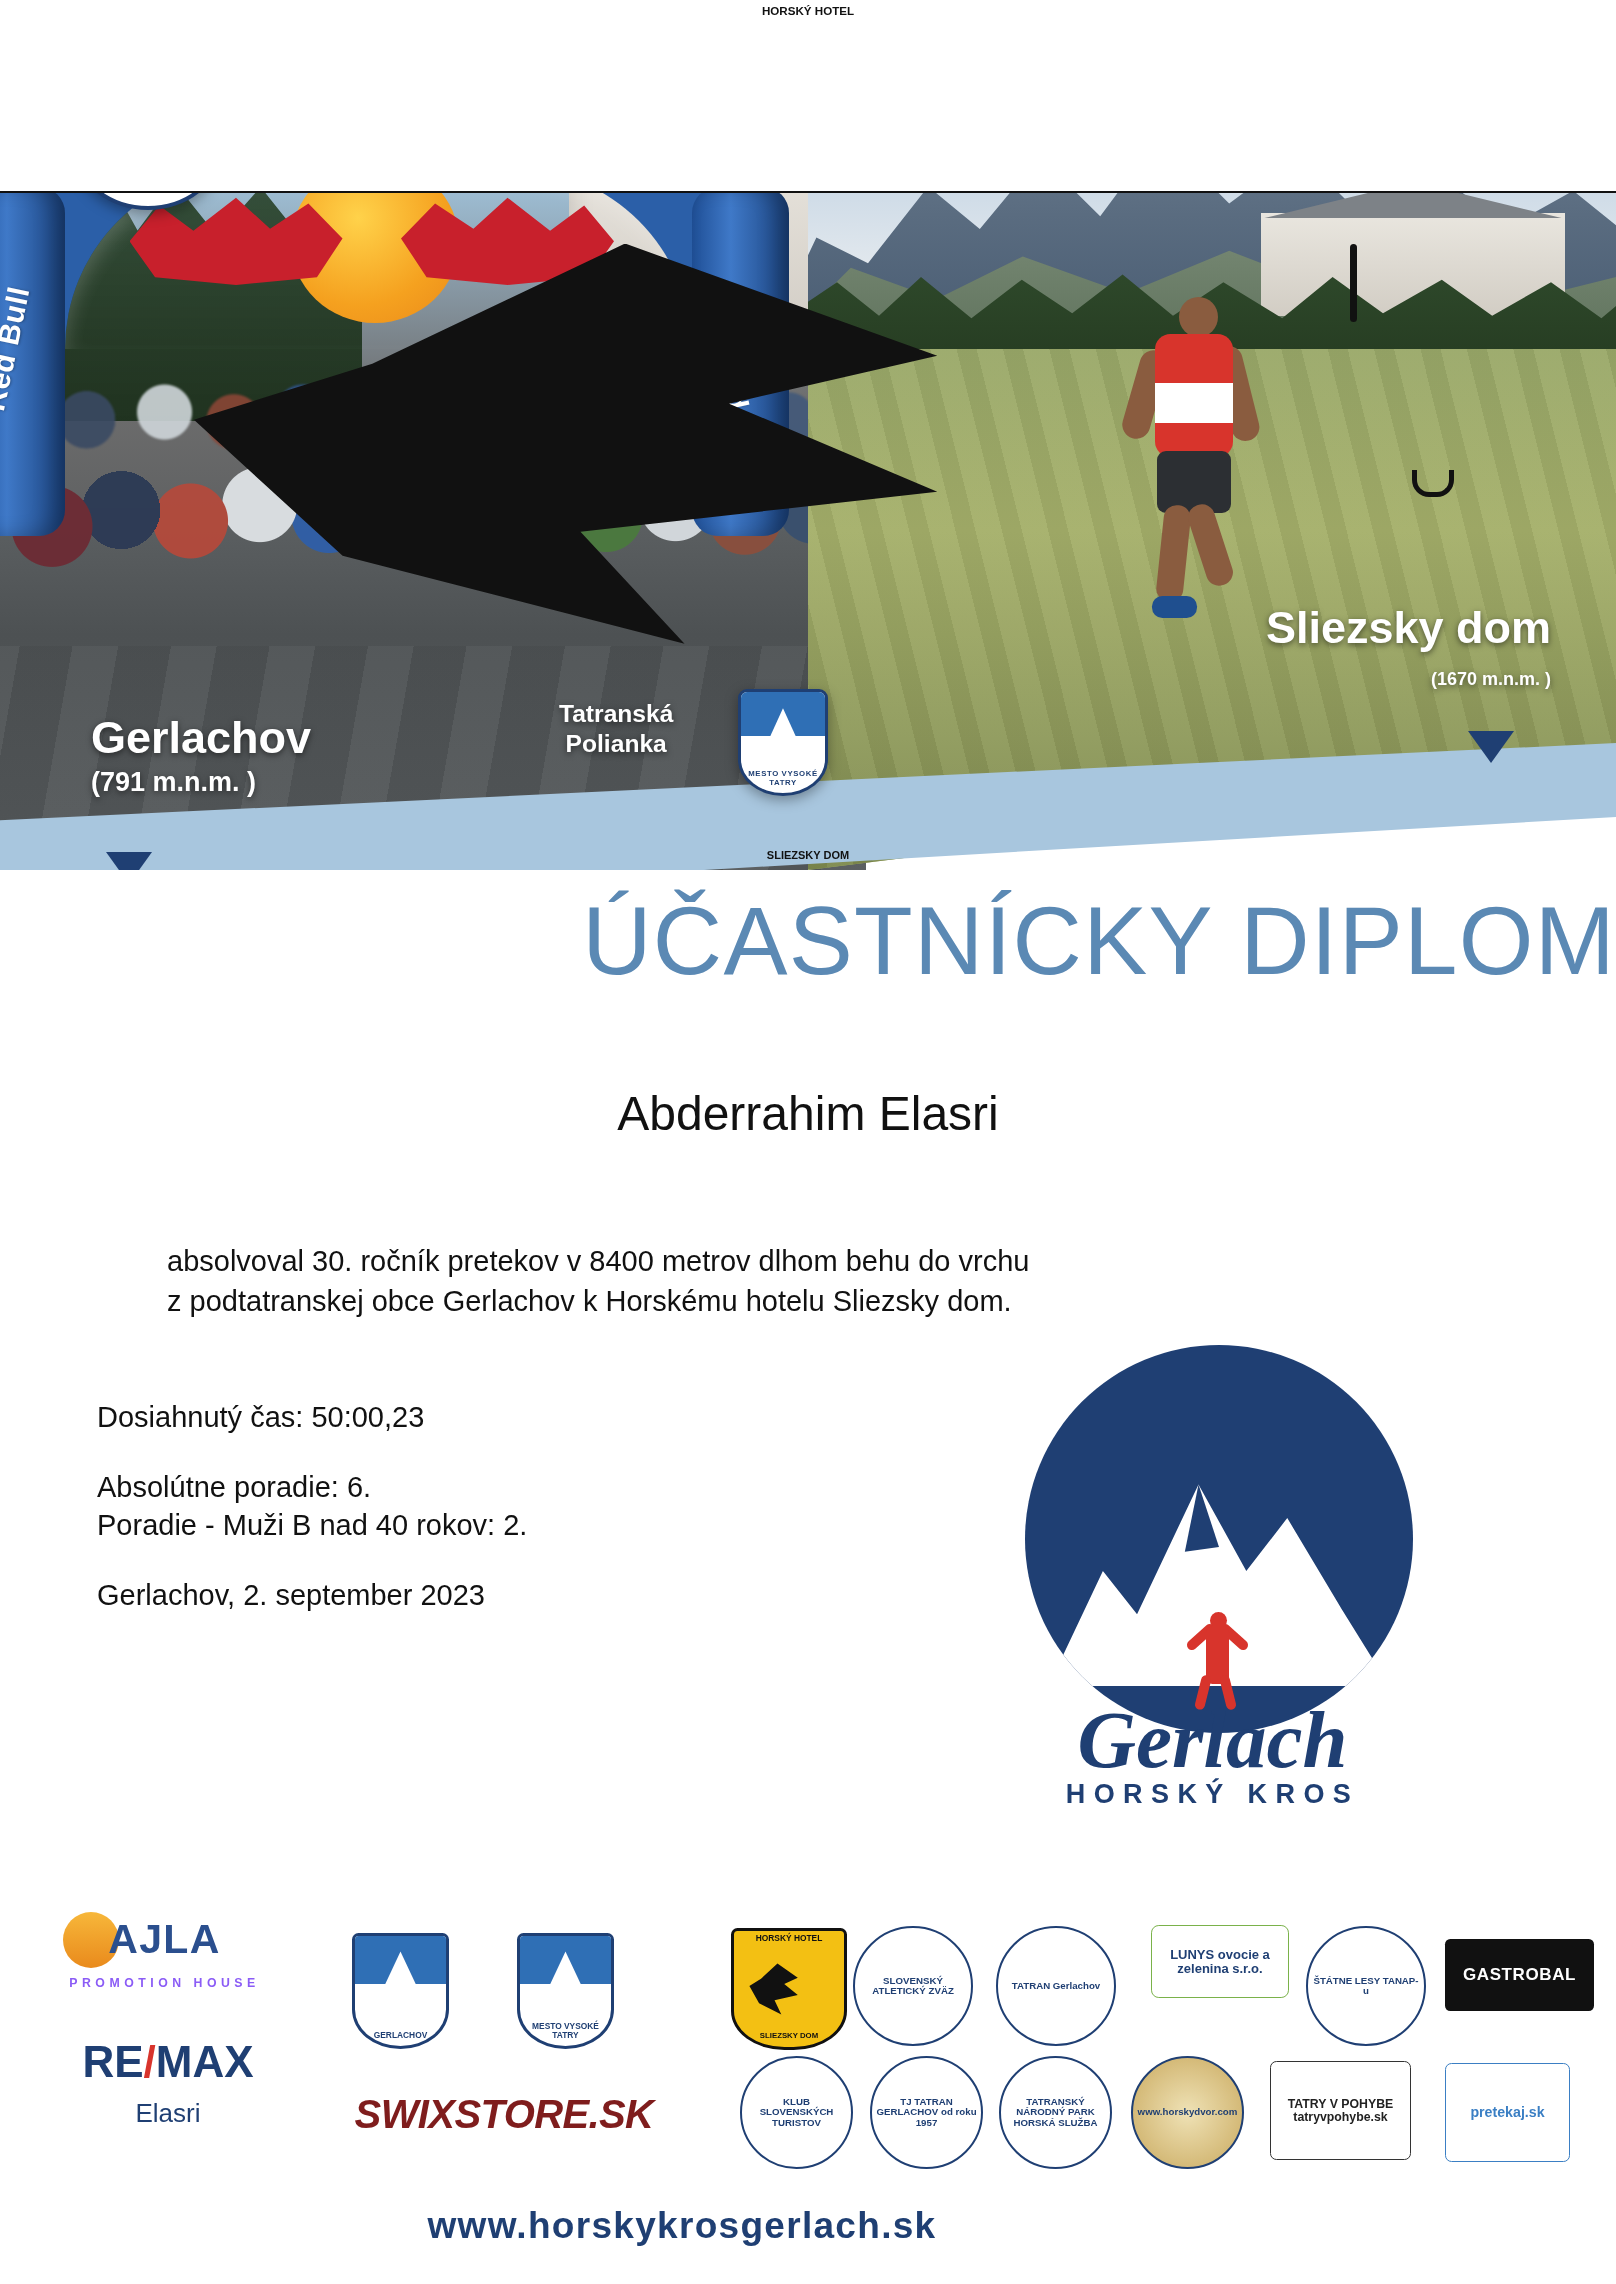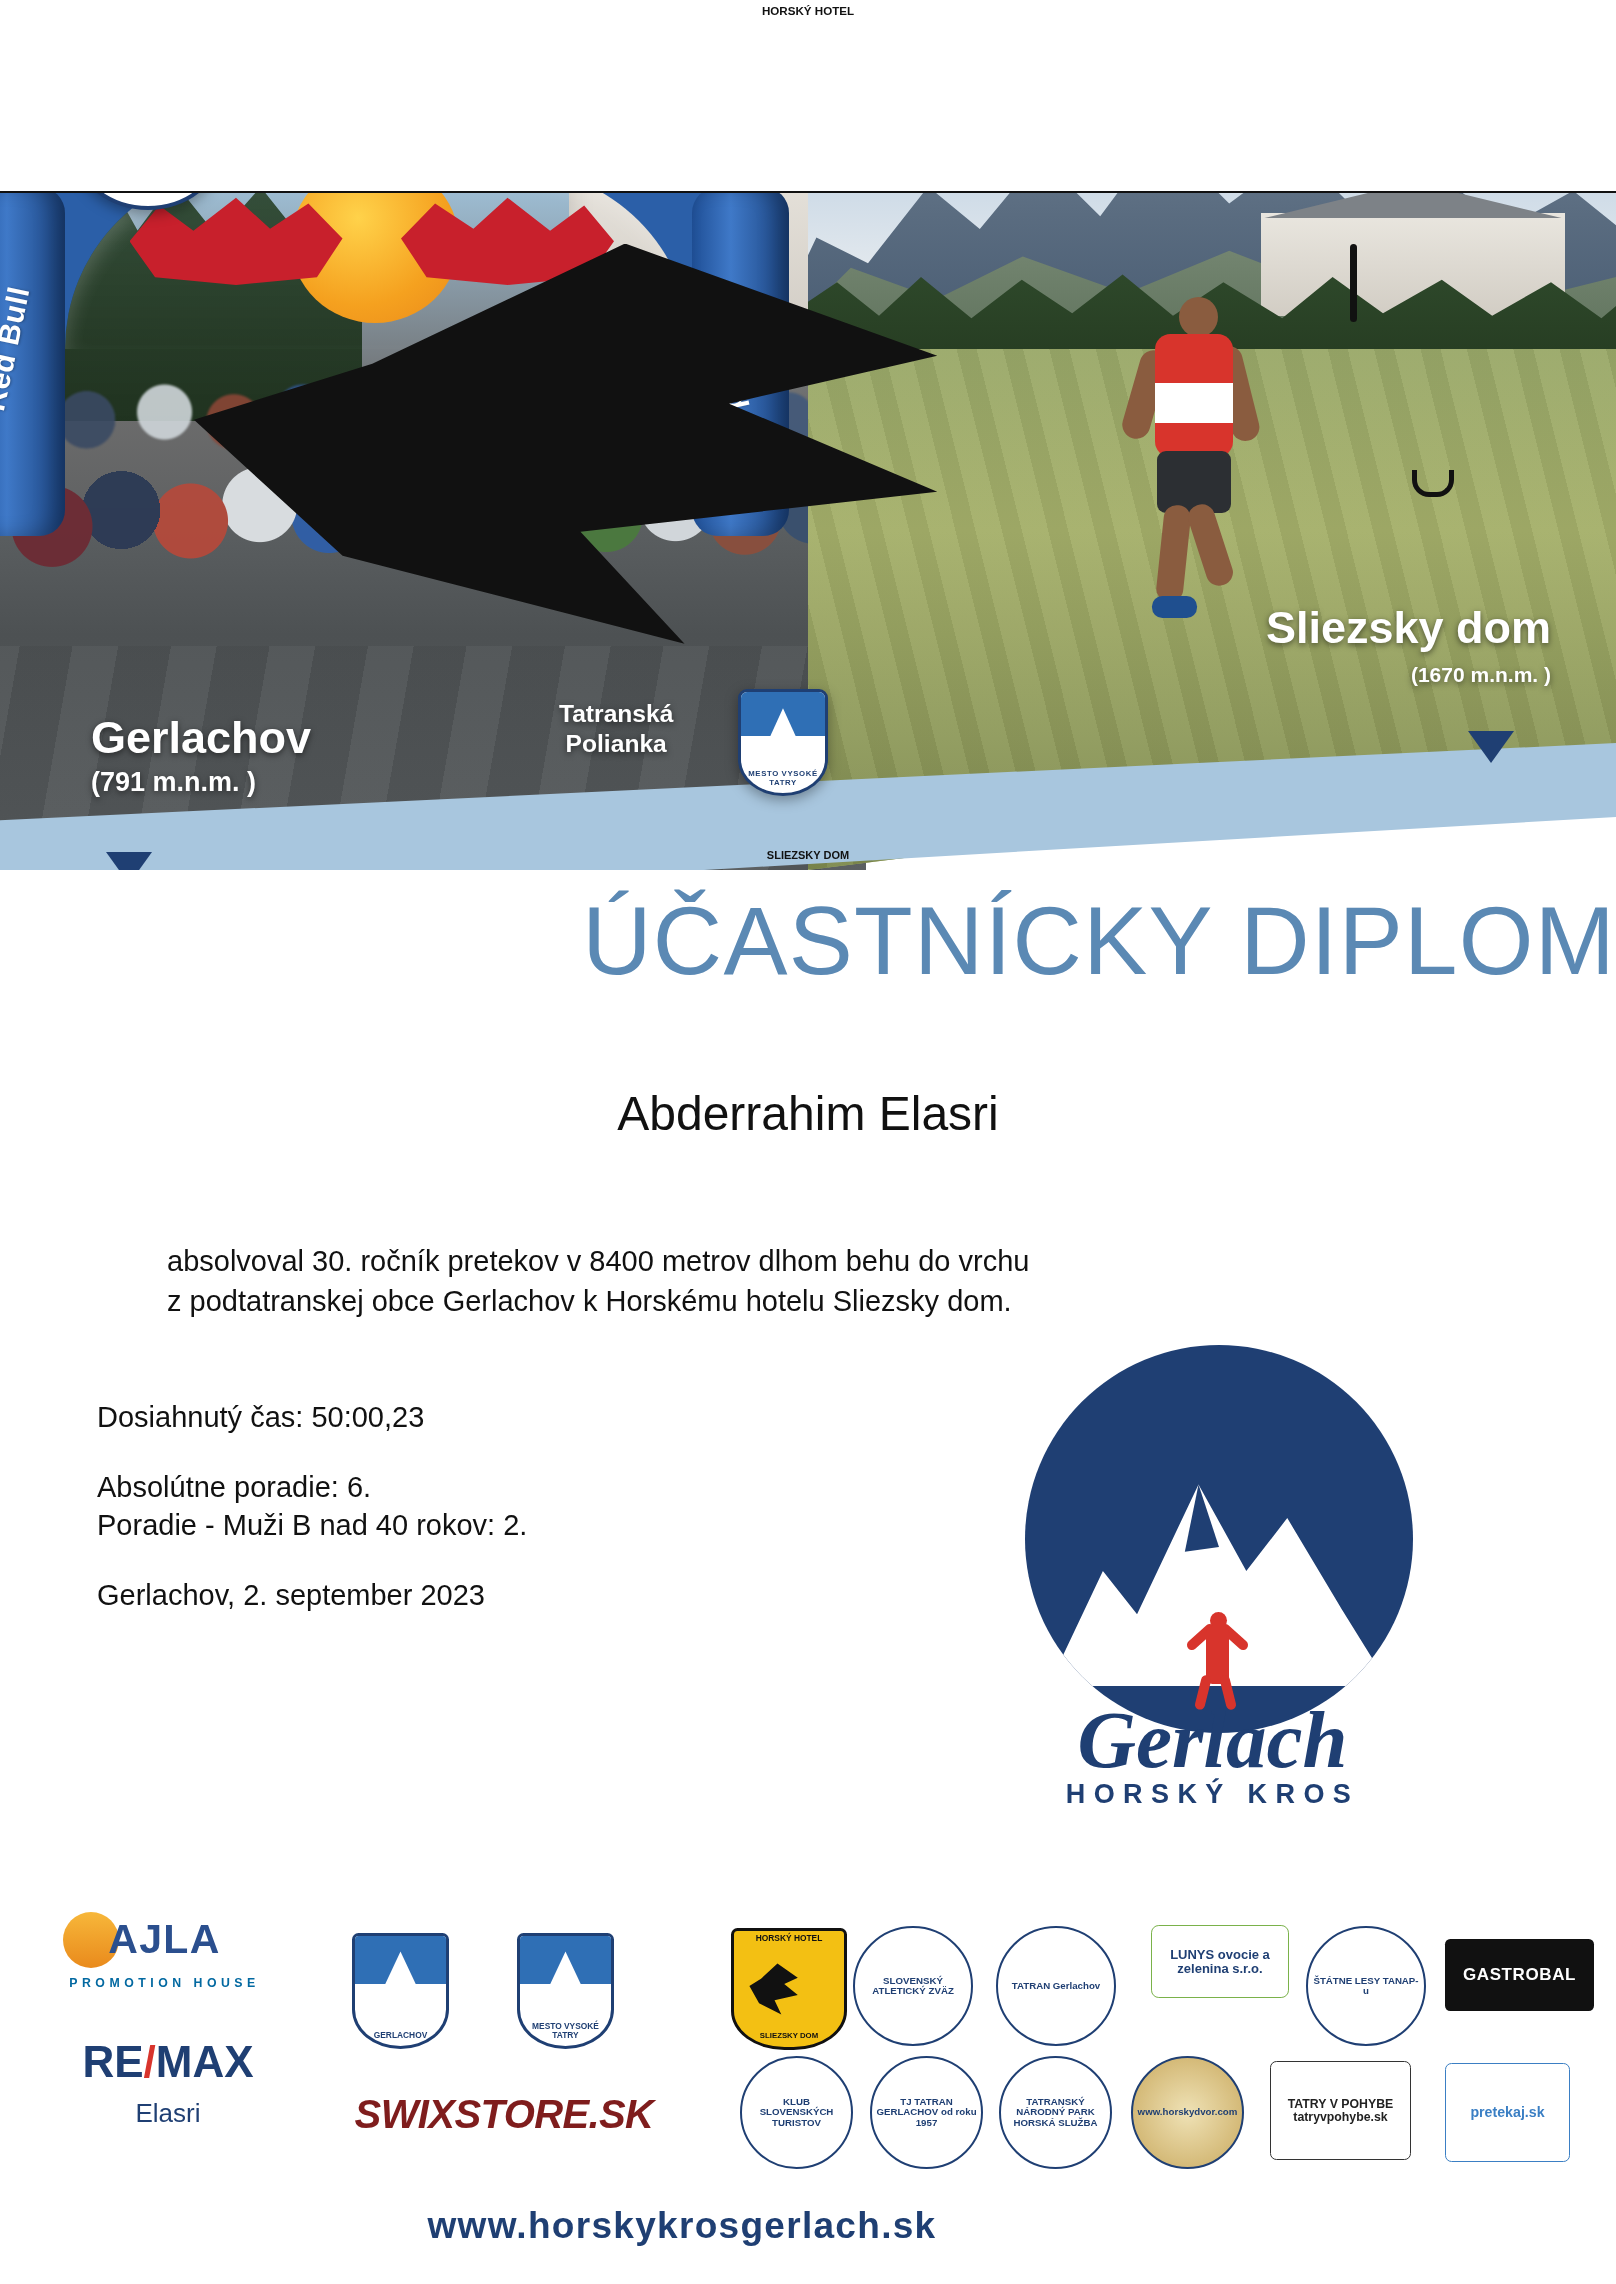--- a/index.html
+++ b/index.html
@@ -266,21 +266,21 @@
   .caption {
     position: absolute;
     color: #ffffff;
     font-weight: 800;
     text-shadow: 0 1.9px 6.5px rgba(0,0,0,.55);
     line-height: 1.08;
   }
   .cap-gerlachov { left: 91px; top: 714px; font-size: 45px; }
   .cap-gerlachov .alt { font-size: 27px; display: block; margin-top: 5.2px; }
   .cap-sliezsky { right: 65px; top: 604px; text-align: right; font-size: 45px; }
-  .cap-sliezsky .alt { font-size: 21px; display: block; margin-top: 11px; }
+  .cap-sliezsky .alt { font-size: 18px; display: block; margin-top: 17px; }
   .cap-tatranska { left: 559px; top: 699px; font-size: 24.6px; text-align: center; line-height: 1.2; }
 
   
   .crest {
     position: absolute;
     width: 136px; height: 162px;
     background: #ffffff;
     border: 4.5px solid #1f3f73;
     border-radius: 9px 9px 50% 50% / 9px 9px 34% 34%;
     box-shadow: 0 3.9px 13px rgba(0,0,0,.35);
@@ -423,21 +423,21 @@
     background: #ffffff;
     font-size: 9.7px;
     padding: 3.9px;
     box-sizing: border-box;
   }
   .sp-box { background: #ffffff; font-size: 14.2px; }
 
   .ajla { left: 58px; top: 6.5px; width: 213px; height: 78px; font-size: 41px; color: #2b4f8e; letter-spacing: 1.3px; }
   .ajla .sun { position: absolute; left: 5.2px; top: 11.6px; width: 56px; height: 56px; border-radius: 50%; background: linear-gradient(#f7b73a, #e98a1c); }
   .ajla .txt { position: relative; z-index: 2; }
-  .ajla-sub { left: 58px; top: 78px; width: 213px; height: 22px; font-size: 12.3px; letter-spacing: 4.5px; color: #0369a1; }
+  .ajla-sub { left: 58px; top: 78px; width: 213px; height: 22px; font-size: 12.3px; letter-spacing: 4.5px; color: #8b5cf6; }
   .remax { left: 58px; top: 129px; width: 220px; height: 78px; font-size: 44px; font-weight: 800; color: #1f3f73; }
   .remax .slash { color: #d8342c; }
   .remax-sub { left: 58px; top: 204px; width: 220px; height: 32px; font-size: 26px; color: #1f3f73; font-weight: 400; }
   .swix { left: 323px; top: 194px; width: 362px; height: 52px; font-size: 40px; font-style: italic; font-weight: 800; color: #7f1d1d; letter-spacing: -0.6px; }
 
   .crest-sp { width: 91px; height: 110px; border-radius: 6.5px 6.5px 50% 50% / 6.5px 6.5px 34% 34%; border: 3.2px solid #1f3f73; background: #fff; overflow: hidden; }
   .crest-sp .stripe { position: absolute; left: 0; top: 0; width: 100%; height: 44%; background: #2f6fb5; }
   .crest-sp .peak { position: absolute; left: 24%; top: 14%; width: 52%; height: 46%; background: #fff; clip-path: polygon(50% 0,100% 100%,0 100%); }
   .crest-sp .nm { position: absolute; left: 0; bottom: 6.5px; width: 100%; text-align: center; font-size: 8.4px; font-weight: 800; color: #1f3f73; }
   .sp-gerlachov2 { left: 352px; top: 39px; }

